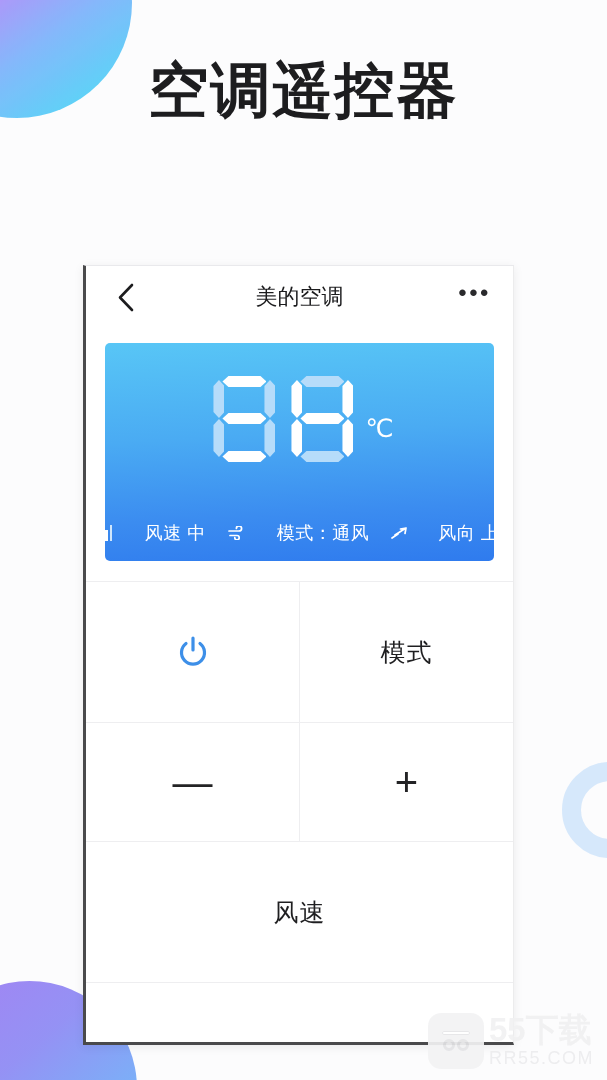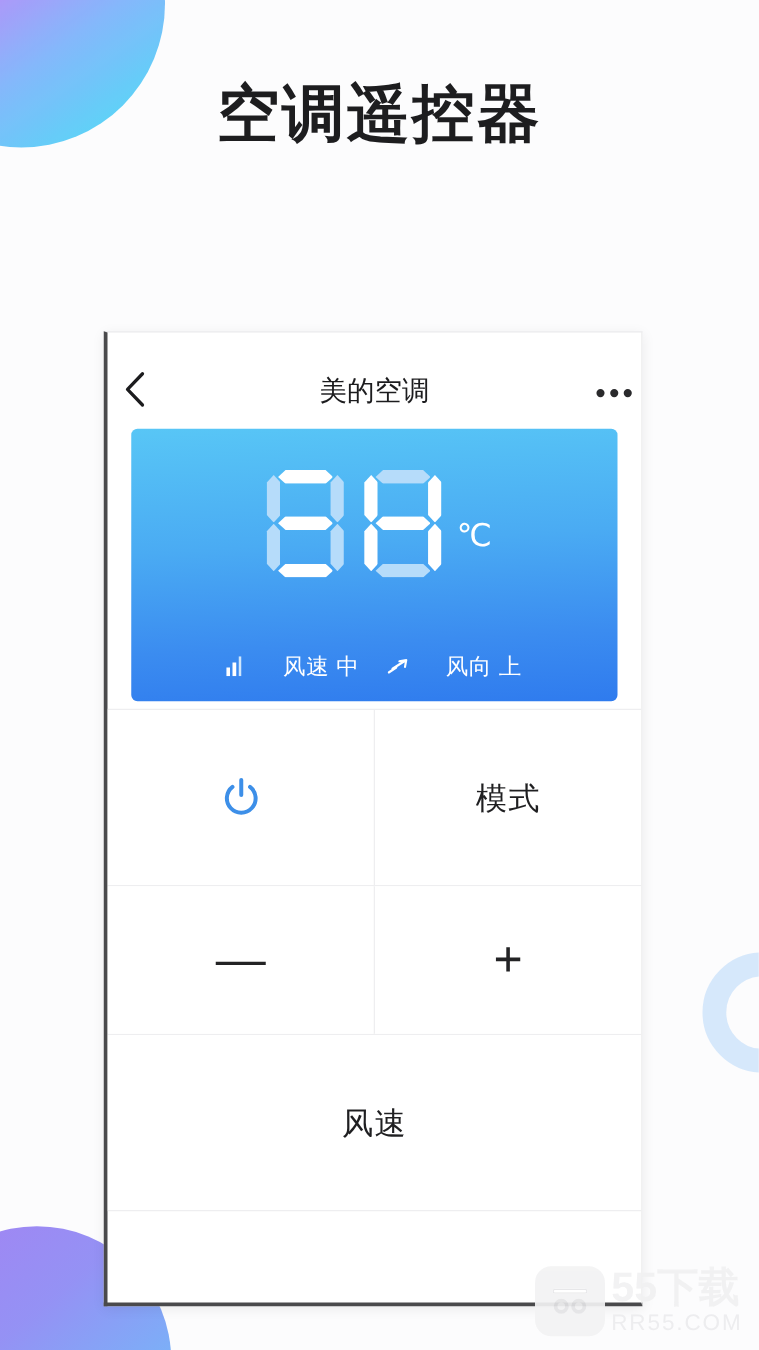--- a/index.html
+++ b/index.html
@@ -53,21 +53,21 @@
   
   .headline {
     position: absolute;
     left: 0;
     top: 60px;
     width: 607px;
     text-align: center;
   }
   .headline h1 {
     margin: 0;
-    font-size: 50px;
+    font-size: 60px;
     line-height: 62px;
     font-weight: 700;
     color: #1d1d1f;
     letter-spacing: 2px;
   }
   .headline h2 {
     margin: 14px 0 0 0;
     font-size: 30px;
     line-height: 38px;
     font-weight: 700;
@@ -90,22 +90,22 @@
     box-sizing: border-box;
     box-shadow: 0 2px 10px rgba(0,0,0,0.07);
     overflow: hidden;
   }
 
   
   .nav-bar {
     position: relative;
     height: 62px;
     display: flex;
-    align-items: flex-end;
-    padding: 0 4px;
+    align-items: center;
+    padding: 0 22px;
   }
   .nav-back {
     width: 34px;
     height: 34px;
     display: flex;
     align-items: center;
     justify-content: center;
     cursor: pointer;
   }
   .nav-back svg { display: block; }
@@ -205,21 +205,21 @@
     white-space: nowrap;
   }
   .status-item .si-icon {
     margin-right: 7px;
     display: flex;
     align-items: center;
   }
   .status-item .si-text { letter-spacing: 0.5px; margin-left: 23px; }
 
   
-  .btn-grid { margin-top: 6px; }
+  .btn-grid { margin-top: 20px; }
   .btn-row {
     display: flex;
     border-top: 1px solid #eeeef0;
   }
   .btn-row:last-child { border-bottom: 1px solid #eeeef0; gap: 48px; }
   .btn-cell {
     flex: 1;
     height: 140px;
     display: flex;
     align-items: center;
@@ -356,20 +356,29 @@
         <span class="si-icon">
           <svg width="15" height="16" viewBox="0 0 15 16">
             <rect x="0" y="9" width="3" height="7" fill="#ffffff"></rect>
             <rect x="5" y="5" width="3" height="11" fill="#ffffff"></rect>
             <rect x="10" y="0" width="2" height="16" fill="#cfe6fb"></rect>
           </svg>
         </span>
         <span class="si-text">风速 中</span>
       </div>
 
+      <div class="status-item">
+        <span class="si-icon">
+          <svg width="19" height="14" viewBox="0 0 19 14">
+            <path d="M1 5 H11 a2.6 2.6 0 1 0 -2.6 -2.6" stroke="#ffffff" stroke-width="1.7" fill="none" stroke-linecap="round"></path>
+            <path d="M2 9.5 H9 a2.2 2.2 0 1 1 -2.2 2.2" stroke="#ffffff" stroke-width="1.7" fill="none" stroke-linecap="round"></path>
+          </svg>
+        </span>
+        <span class="si-text">模式：通风</span>
+      </div>
 
       <div class="status-item">
         <span class="si-icon">
           <svg width="17" height="14" viewBox="0 0 17 14">
             <path d="M15 2 L4 9 M15 2 L9.5 3 M15 2 L14 7.5" stroke="#ffffff" stroke-width="1.7" fill="none" stroke-linecap="round" stroke-linejoin="round"></path>
             <path d="M1 12 L7 8" stroke="#ffffff" stroke-width="1.7" stroke-linecap="round"></path>
           </svg>
         </span>
         <span class="si-text">风向 上</span>
       </div>

